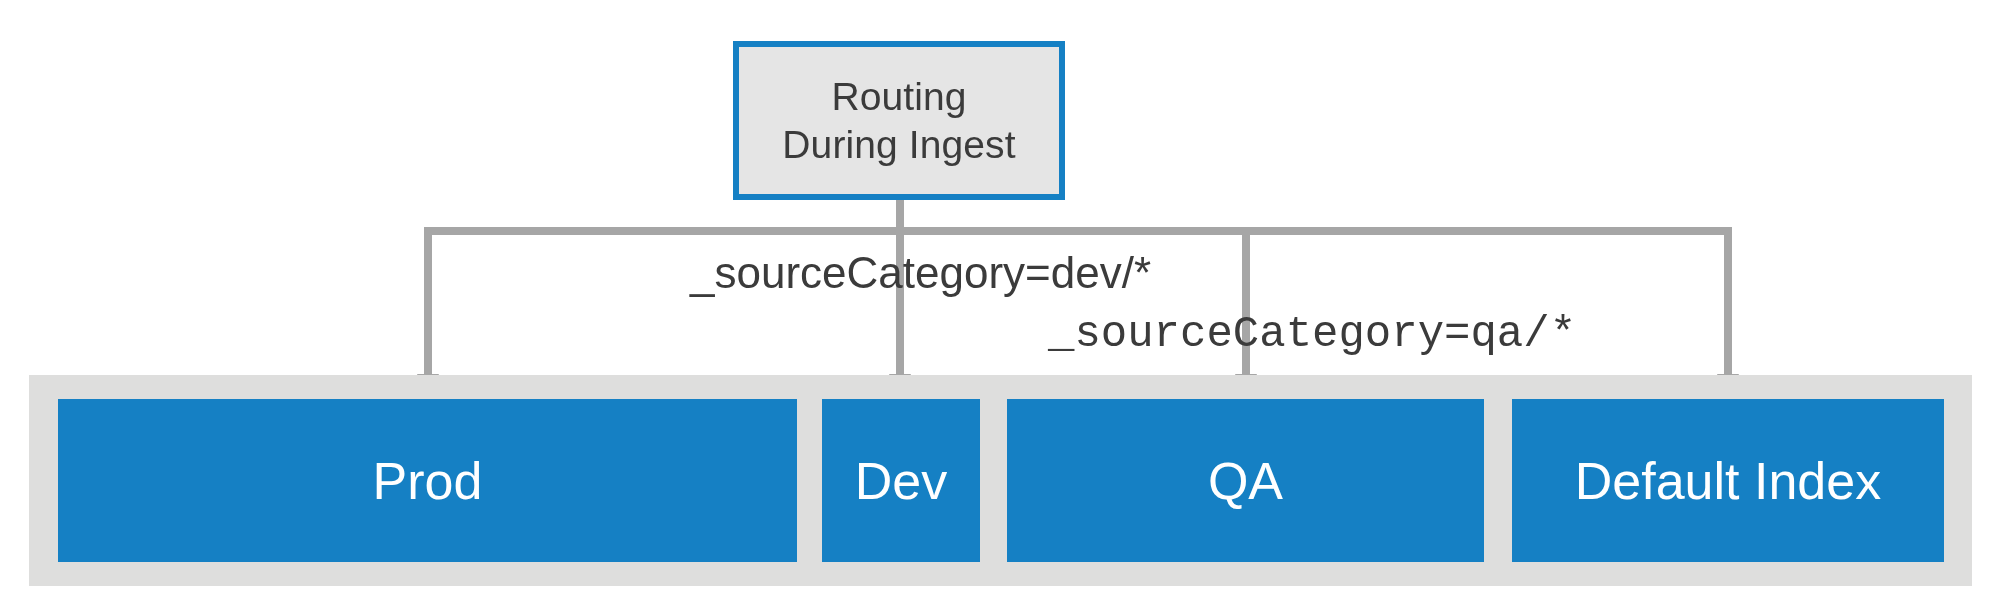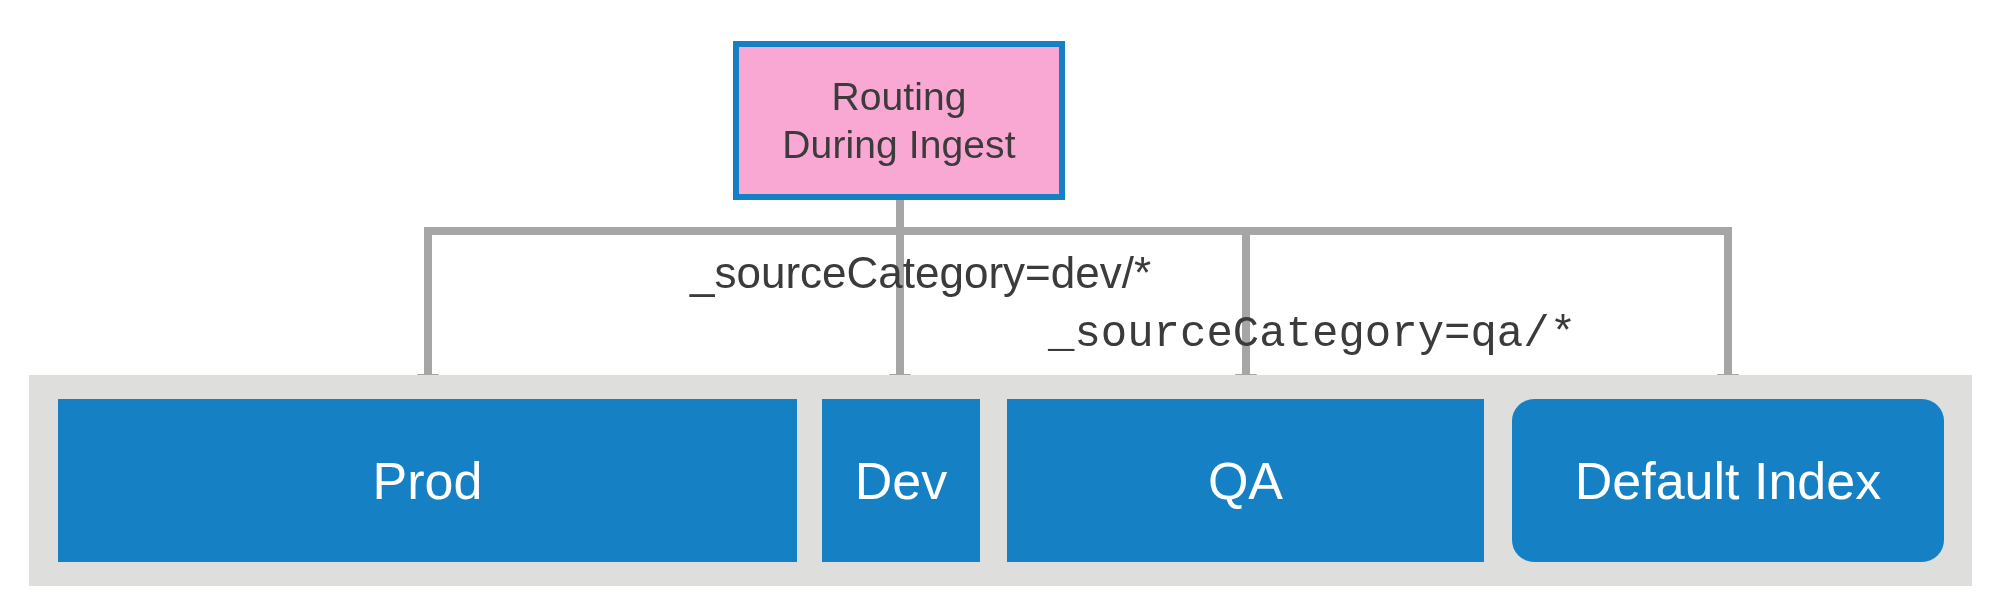--- a/index.html
+++ b/index.html
@@ -28,21 +28,21 @@
     pointer-events: none;
   }
   
   .source-node {
     position: absolute;
     left: 733px;
     top: 41px;
     width: 332px;
     height: 159px;
     box-sizing: border-box;
-    background: #f9a8d4;
+    background: #e5e5e5;
     border: 6px solid #1580c4;
     display: flex;
     flex-direction: column;
     align-items: center;
     justify-content: center;
     z-index: 4;
   }
   .source-line {
     color: #3b3b3b;
     font-size: 39px;
@@ -85,21 +85,21 @@
   }
   .index-box-label {
     color: #ffffff;
     font-size: 52px;
     line-height: 40px;
     white-space: nowrap;
   }
   .index-box.prod    { left: 58px;   width: 739px; }
   .index-box.dev     { left: 822px;  width: 158px; }
   .index-box.qa      { left: 1007px; width: 477px; }
-  .index-box.default { left: 1512px; width: 432px; border-radius: 22px; }
+  .index-box.default { left: 1512px; width: 432px; }
 </style>
 </head>
 <body>
 
 <div id="stage">
 
   <div class="index-band"></div>
 
   <svg id="connectors" viewBox="0 0 1999 612" xmlns="http://www.w3.org/2000/svg">
     <g stroke="#a6a6a6" stroke-width="8" fill="none" stroke-linecap="butt">

